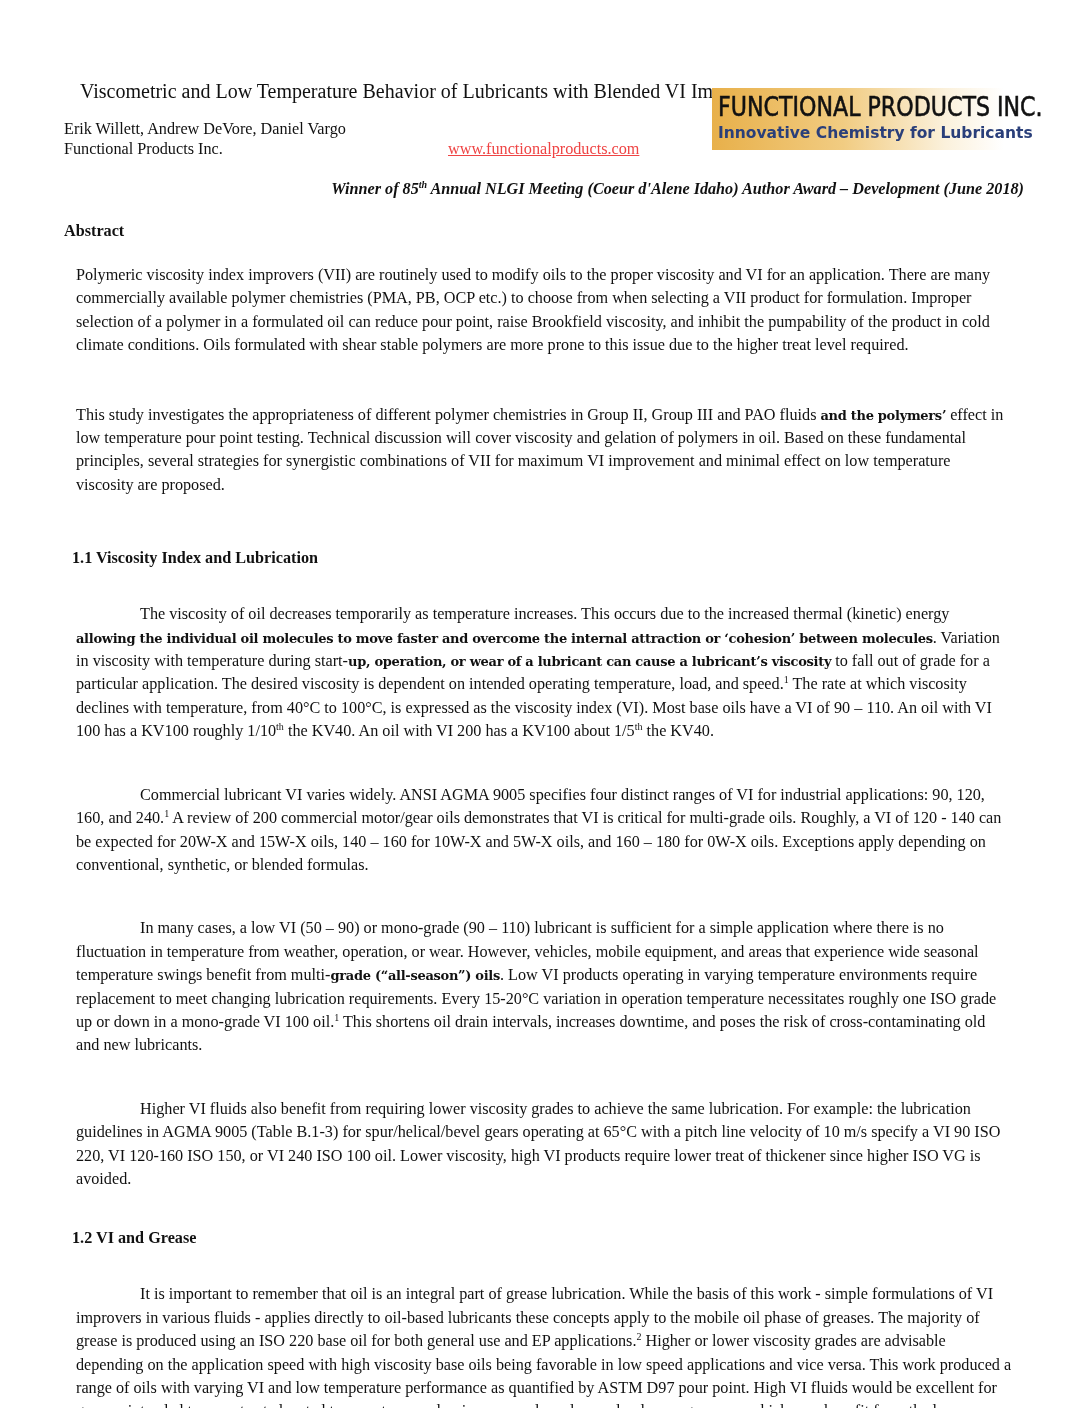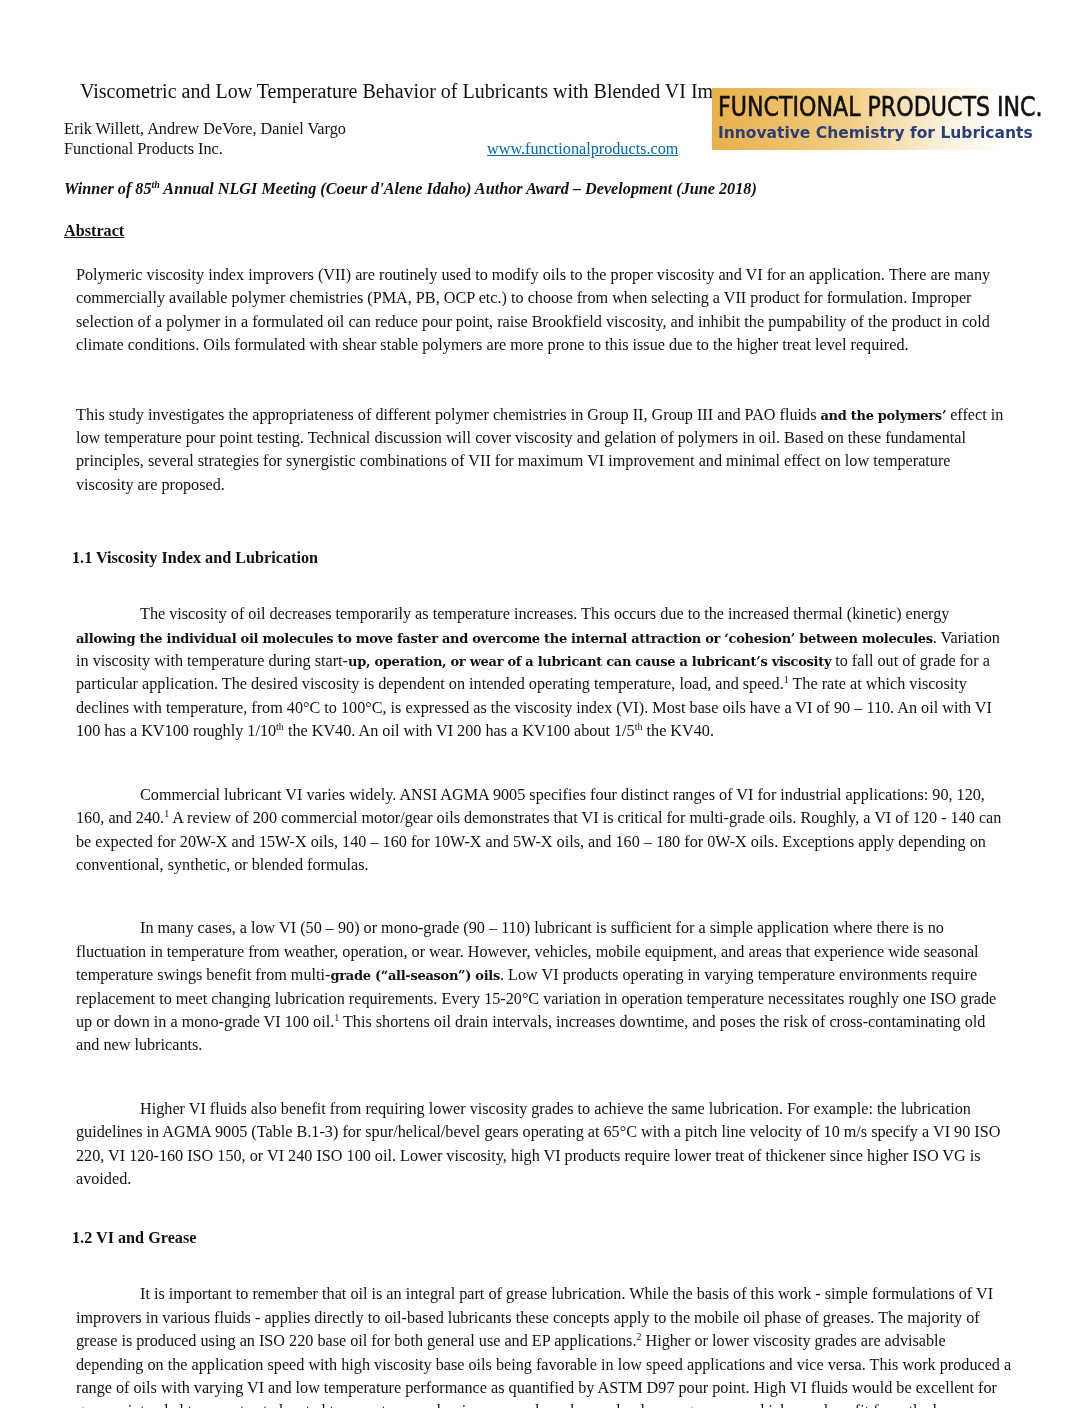--- a/index.html
+++ b/index.html
@@ -5,38 +5,38 @@
   html, body { margin: 0; padding: 0; background: #ffffff; }
   body {
     width: 1088px; height: 1408px; position: relative; overflow: hidden;
     font-family: "Liberation Serif", "DejaVu Serif", serif;
     color: #111; font-size: 16.2px;
   }
   .page { position: absolute; left: 64px; top: 64px; width: 960px; }
   .title { font-weight: normal; font-size: 20px; line-height: 22px; margin: 16px; }
   .line { line-height: 22px; }
   .affil-row { position: relative; height: 24px; }
-  .url { position: absolute; left: 384px; top: 0; color: #0369a1; text-decoration: underline; margin-left: 39px; }
+  .url { position: absolute; left: 384px; top: 0; color: #ef4444; text-decoration: underline; }
   .logo {
     position: absolute; left: 648px; top: 24px; width: 292px; height: 62px;
     background: linear-gradient(90deg, #e8b04a 0%, #f1cc82 45%, #fbf1dc 80%, #ffffff 100%);
     box-sizing: border-box; padding: 4px 0 0 6px;
   }
   .logo-main {
     font-family: "DejaVu Sans", "Liberation Sans", sans-serif; font-size: 27px; font-weight: normal;
     color: #111; letter-spacing: 0px; line-height: 30px; transform: scaleX(0.82); transform-origin: left;
     white-space: nowrap; display: block; -webkit-text-stroke: 0.6px #111;
   }
   .logo-sub {
     font-family: "DejaVu Sans", "Liberation Sans", sans-serif; font-size: 15.5px; font-weight: bold;
     color: #2a3f7a; line-height: 22px; white-space: nowrap; display: block;
   }
-  .award { font-style: italic; font-weight: bold; margin-top: 14px; line-height: 22px; }
+  .award { font-style: italic; font-weight: bold; margin-top: 14px; line-height: 22px; text-align: right; }
   sup { font-size: 10px; line-height: 0; vertical-align: super; }
-  .h-ul { font-weight: bold; text-decoration: underline; margin: 0; line-height: 22px; }
+  .h-ul { font-weight: bold; margin: 0; line-height: 22px; }
   .h-sub { font-weight: bold; margin: 8px; line-height: 22px; }
   p { margin: 12px; line-height: 23.4px; }
   .indent { text-indent: 64px; }
   .bold-run { font-weight: bold; font-family: "DejaVu Serif", serif; font-size: 13px; letter-spacing: -0.3px; }
   .gap-s { height: 14px; }
   .gap-m { height: 16px; }
 </style>
 </head>
 <body>
 

